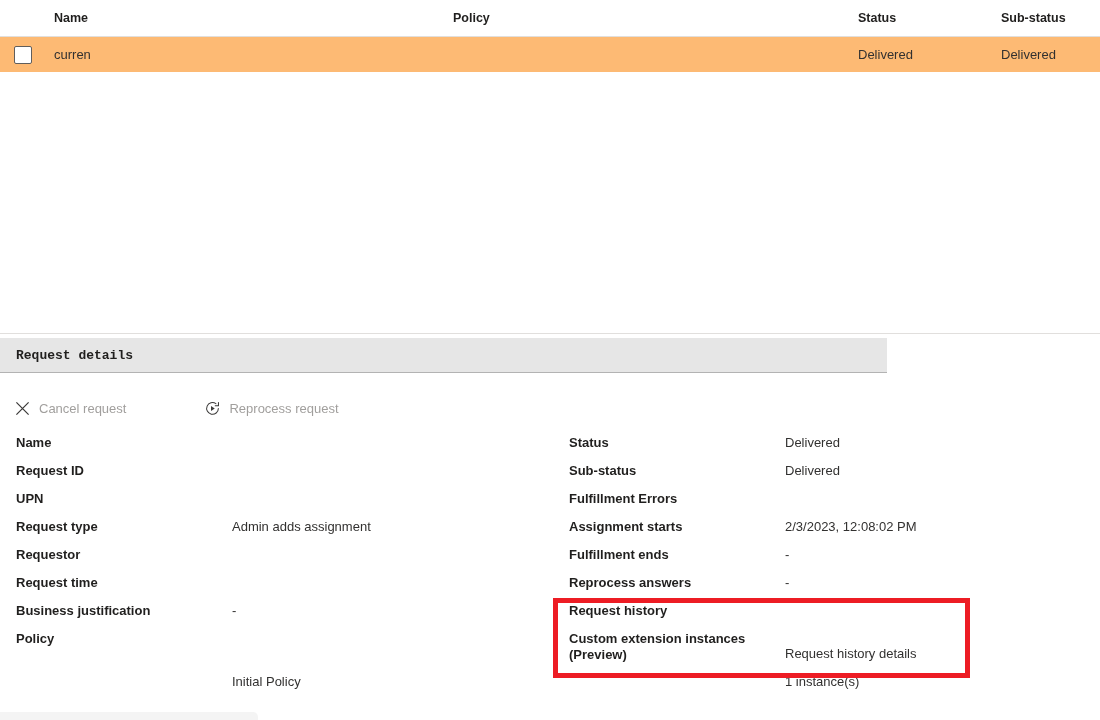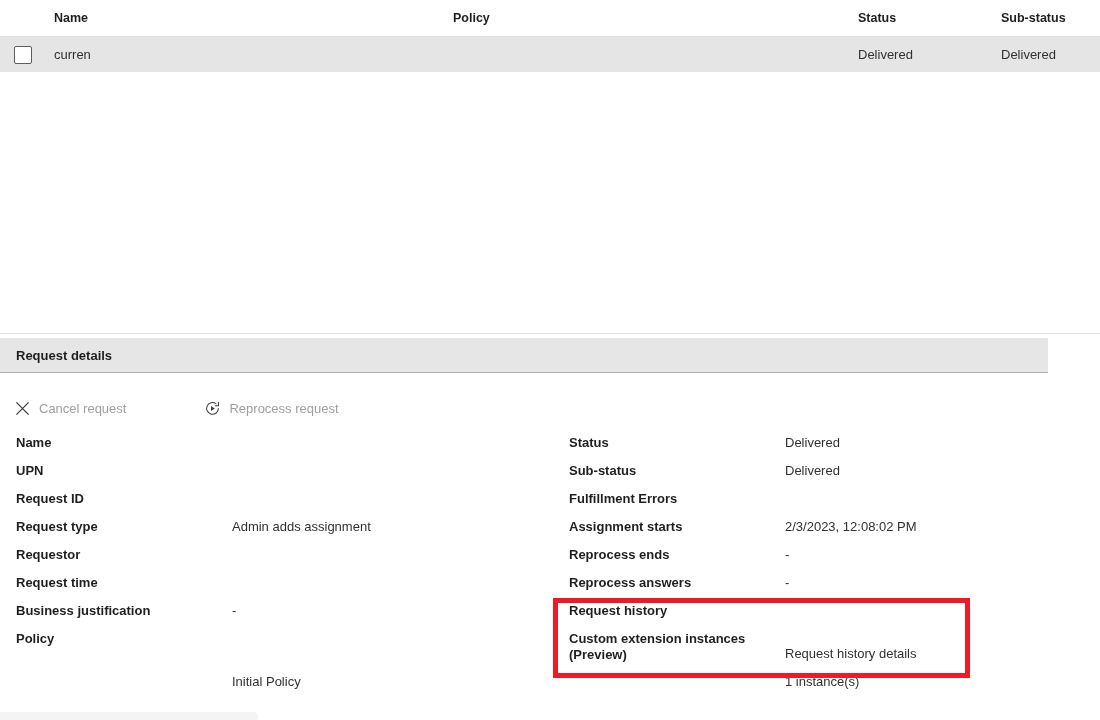--- a/index.html
+++ b/index.html
@@ -26,21 +26,21 @@
   }
   .grid-header {
     position: relative;
     height: 36px;
     border-bottom: 1px solid #e1dfdd;
   }
   .grid-row {
     position: relative;
     height: 35px;
     border-bottom: 1px solid #e1dfdd;
-    background: #e5e5e5;
+    background: #fdba74;
   }
   .cell {
     position: absolute;
     top: 0;
     height: 100%;
     display: flex;
     align-items: center;
     white-space: nowrap;
     overflow: hidden;
     text-overflow: ellipsis;
@@ -99,28 +99,29 @@
   .pane-topline {
     position: absolute;
     left: 0; top: 0;
     width: 1100px; height: 1px;
     background: #e1dfdd;
   }
   .pane-header {
     position: absolute;
     left: 0;
     top: 5px;
-    width: 1048px;
+    width: 887px;
     height: 35px;
     background: #e6e6e6;
     border-bottom: 1px solid #b3b3b3;
     box-sizing: border-box;
     display: flex;
     align-items: center;
     padding-left: 16px;
+    font-family: Liberation Mono, monospace;
   }
   .pane-header-title {
     font-weight: bold;
     font-size: 13px;
     color: #201f1e;
   }
 
   
   .command-bar {
     position: absolute;
@@ -274,30 +275,30 @@
   </div>
 
   <div class="detail-col left">
 
     <div class="detail-row">
       <span class="detail-label">Name</span>
       <span class="detail-value"></span>
     </div>
 
     <div class="detail-row">
+      <span class="detail-label">Request ID</span>
+      <span class="detail-value"></span>
+    </div>
+
+    <div class="detail-row">
       <span class="detail-label">UPN</span>
       <span class="detail-value"></span>
     </div>
 
     <div class="detail-row">
-      <span class="detail-label">Request ID</span>
-      <span class="detail-value"></span>
-    </div>
-
-    <div class="detail-row">
       <span class="detail-label">Request type</span>
       <span class="detail-value">Admin adds assignment</span>
     </div>
 
     <div class="detail-row">
       <span class="detail-label">Requestor</span>
       <span class="detail-value"></span>
     </div>
 
 
@@ -331,21 +332,21 @@
     <div class="detail-row">
       <span class="detail-label">Fulfillment Errors</span>
     </div>
 
     <div class="detail-row">
       <span class="detail-label">Assignment starts</span>
       <span class="detail-value">2/3/2023, 12:08:02 PM</span>
     </div>
 
     <div class="detail-row">
-      <span class="detail-label">Reprocess ends</span>
+      <span class="detail-label">Fulfillment ends</span>
       <span class="detail-value">-</span>
     </div>
 
     <div class="detail-row">
       <span class="detail-label">Reprocess answers</span>
       <span class="detail-value">-</span>
     </div>
 
     <div class="detail-row">
       <span class="detail-label">Request history</span>

